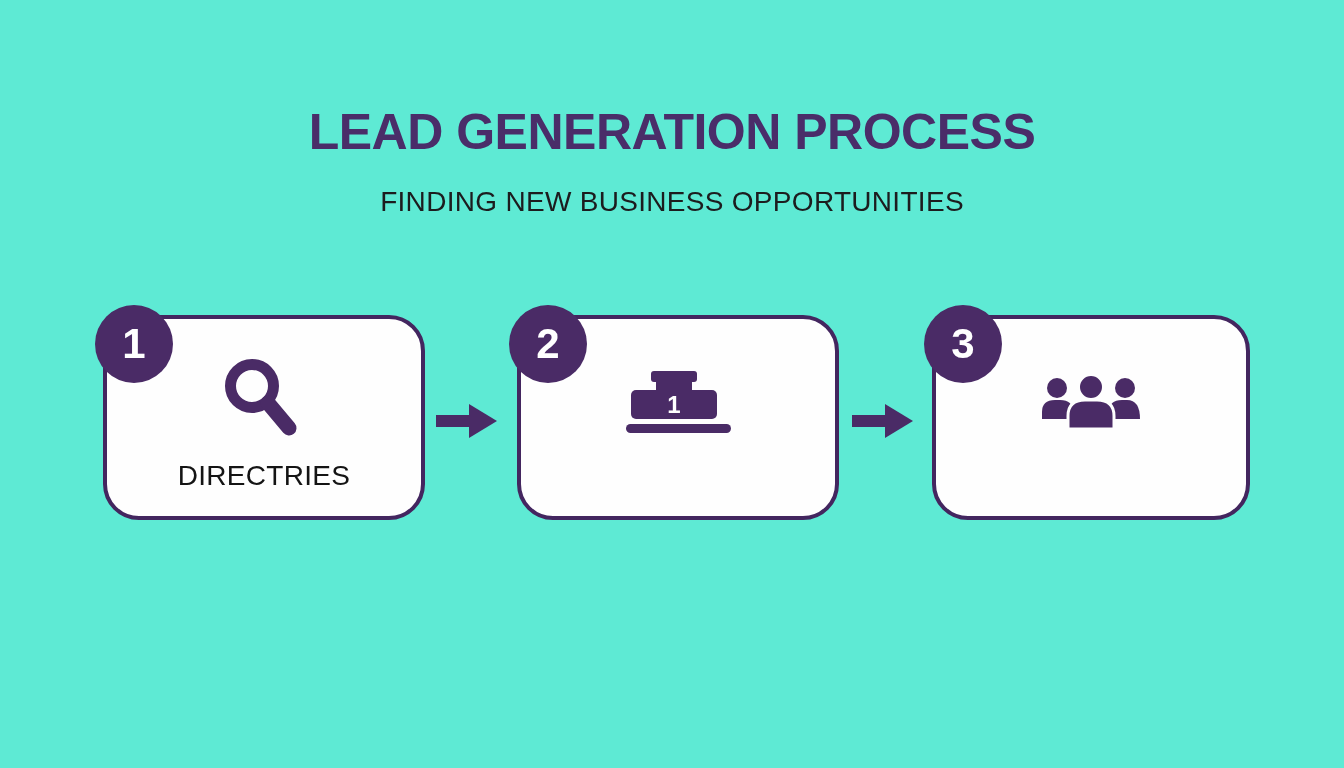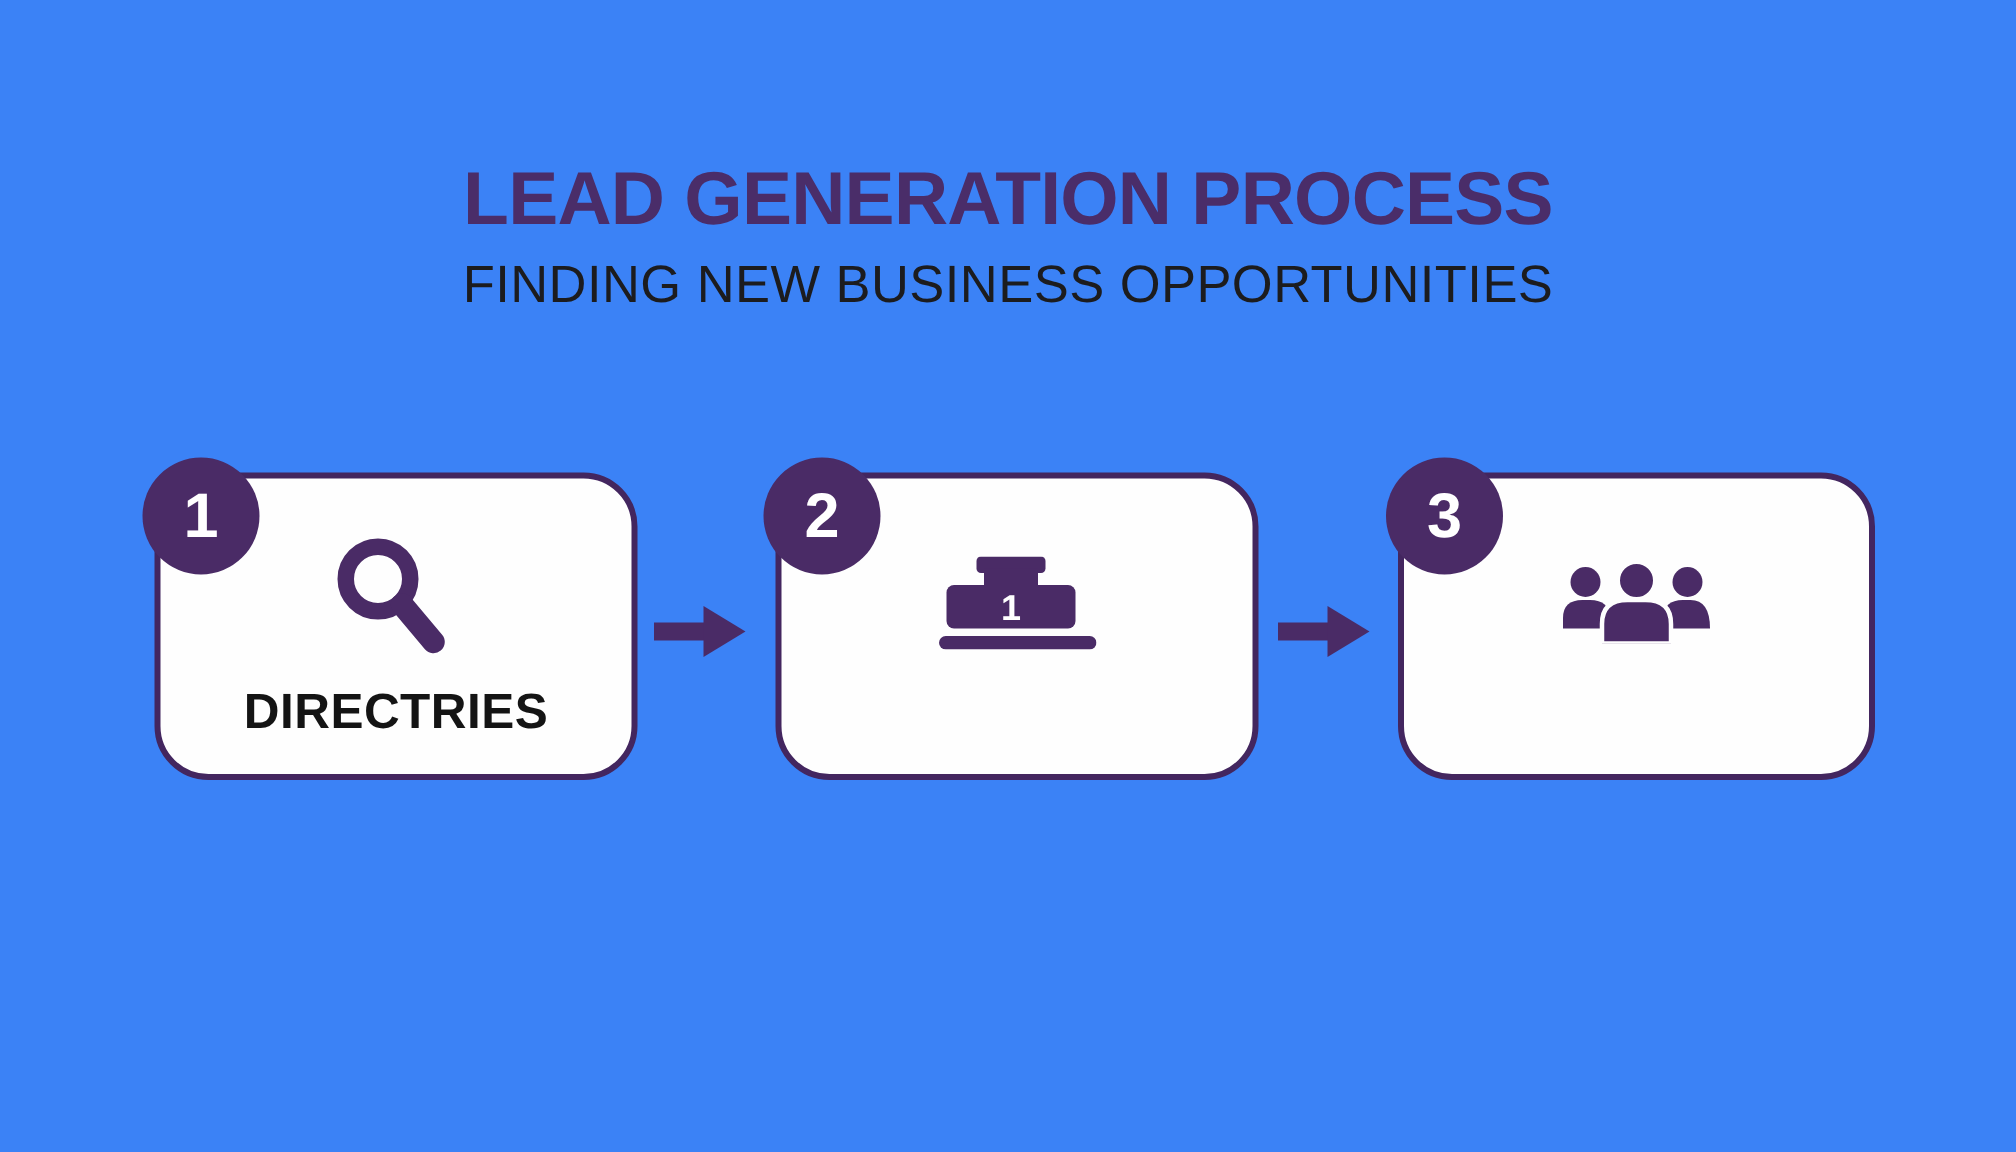--- a/index.html
+++ b/index.html
@@ -5,37 +5,37 @@
   html, body { margin: 0; padding: 0; }
   body {
     width: 1344px; height: 768px;
     background: #fdfdfd;
     font-family: "Liberation Sans", sans-serif;
     overflow: hidden;
   }
   .canvas {
     position: relative;
     width: 1344px; height: 768px;
-    background: #3b82f6;
+    background: #5eead4;
   }
   .title {
     position: absolute;
     top: 107px; left: 0; width: 100%;
     text-align: center;
     font-size: 50px;
     font-weight: bold;
     letter-spacing: -0.5px;
     color: #4a2d69;
     line-height: 1;
   }
   .subtitle {
     position: absolute;
-    top: 172px; left: 0; width: 100%;
+    top: 188px; left: 0; width: 100%;
     text-align: center;
-    font-size: 35px;
+    font-size: 28px;
     font-weight: normal;
     letter-spacing: 0.3px;
     color: #1c1c1e;
     line-height: 1;
   }
   .step-card {
     position: absolute;
     top: 315px;
     width: 322px; height: 205px;
     border: 4px solid #43265f;
@@ -66,22 +66,22 @@
     width: 100%; height: 105px;
     display: flex;
     align-items: center;
     justify-content: center;
   }
   .step-label {
     position: absolute;
     left: 0; bottom: 26px;
     width: 100%;
     text-align: center;
-    font-size: 33px;
-    font-weight: bold;
+    font-size: 28px;
+    font-weight: normal;
     letter-spacing: 0.3px;
     color: #141414;
     line-height: 1;
   }
   .flow-arrow {
     position: absolute;
     top: 399px;
     width: 62px; height: 44px;
   }
   .arrow-1 { left: 436px; }

